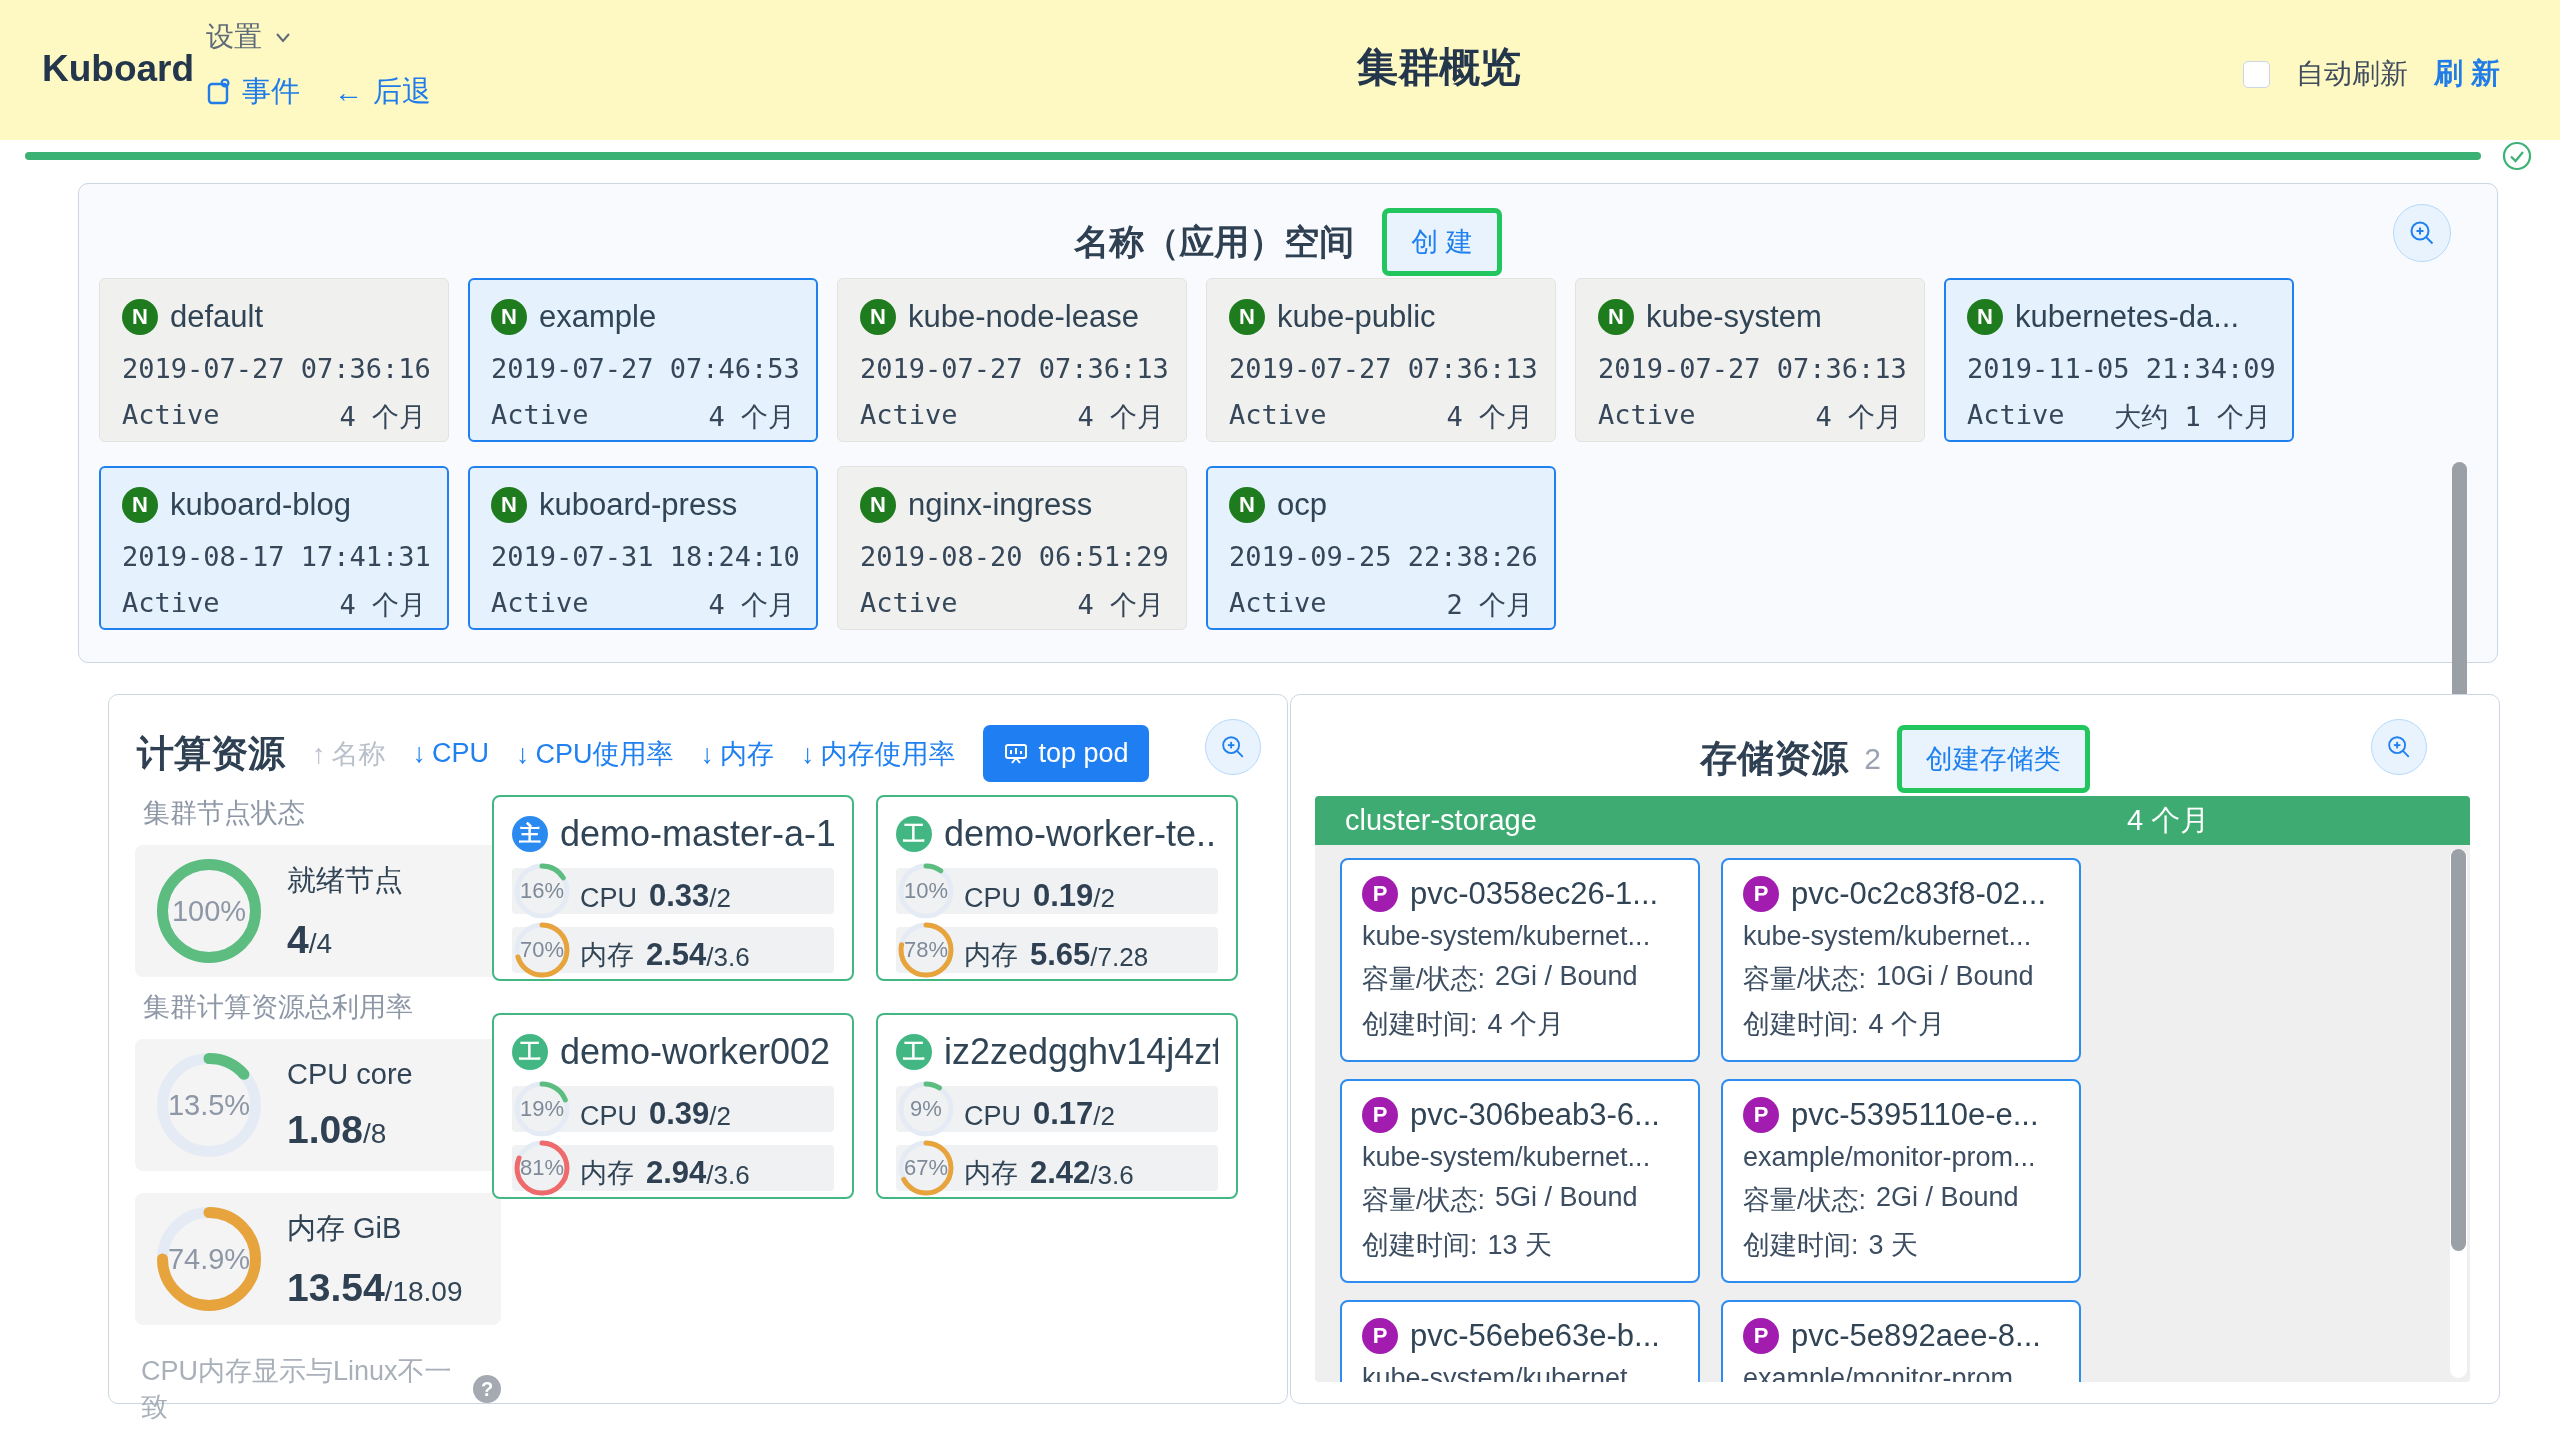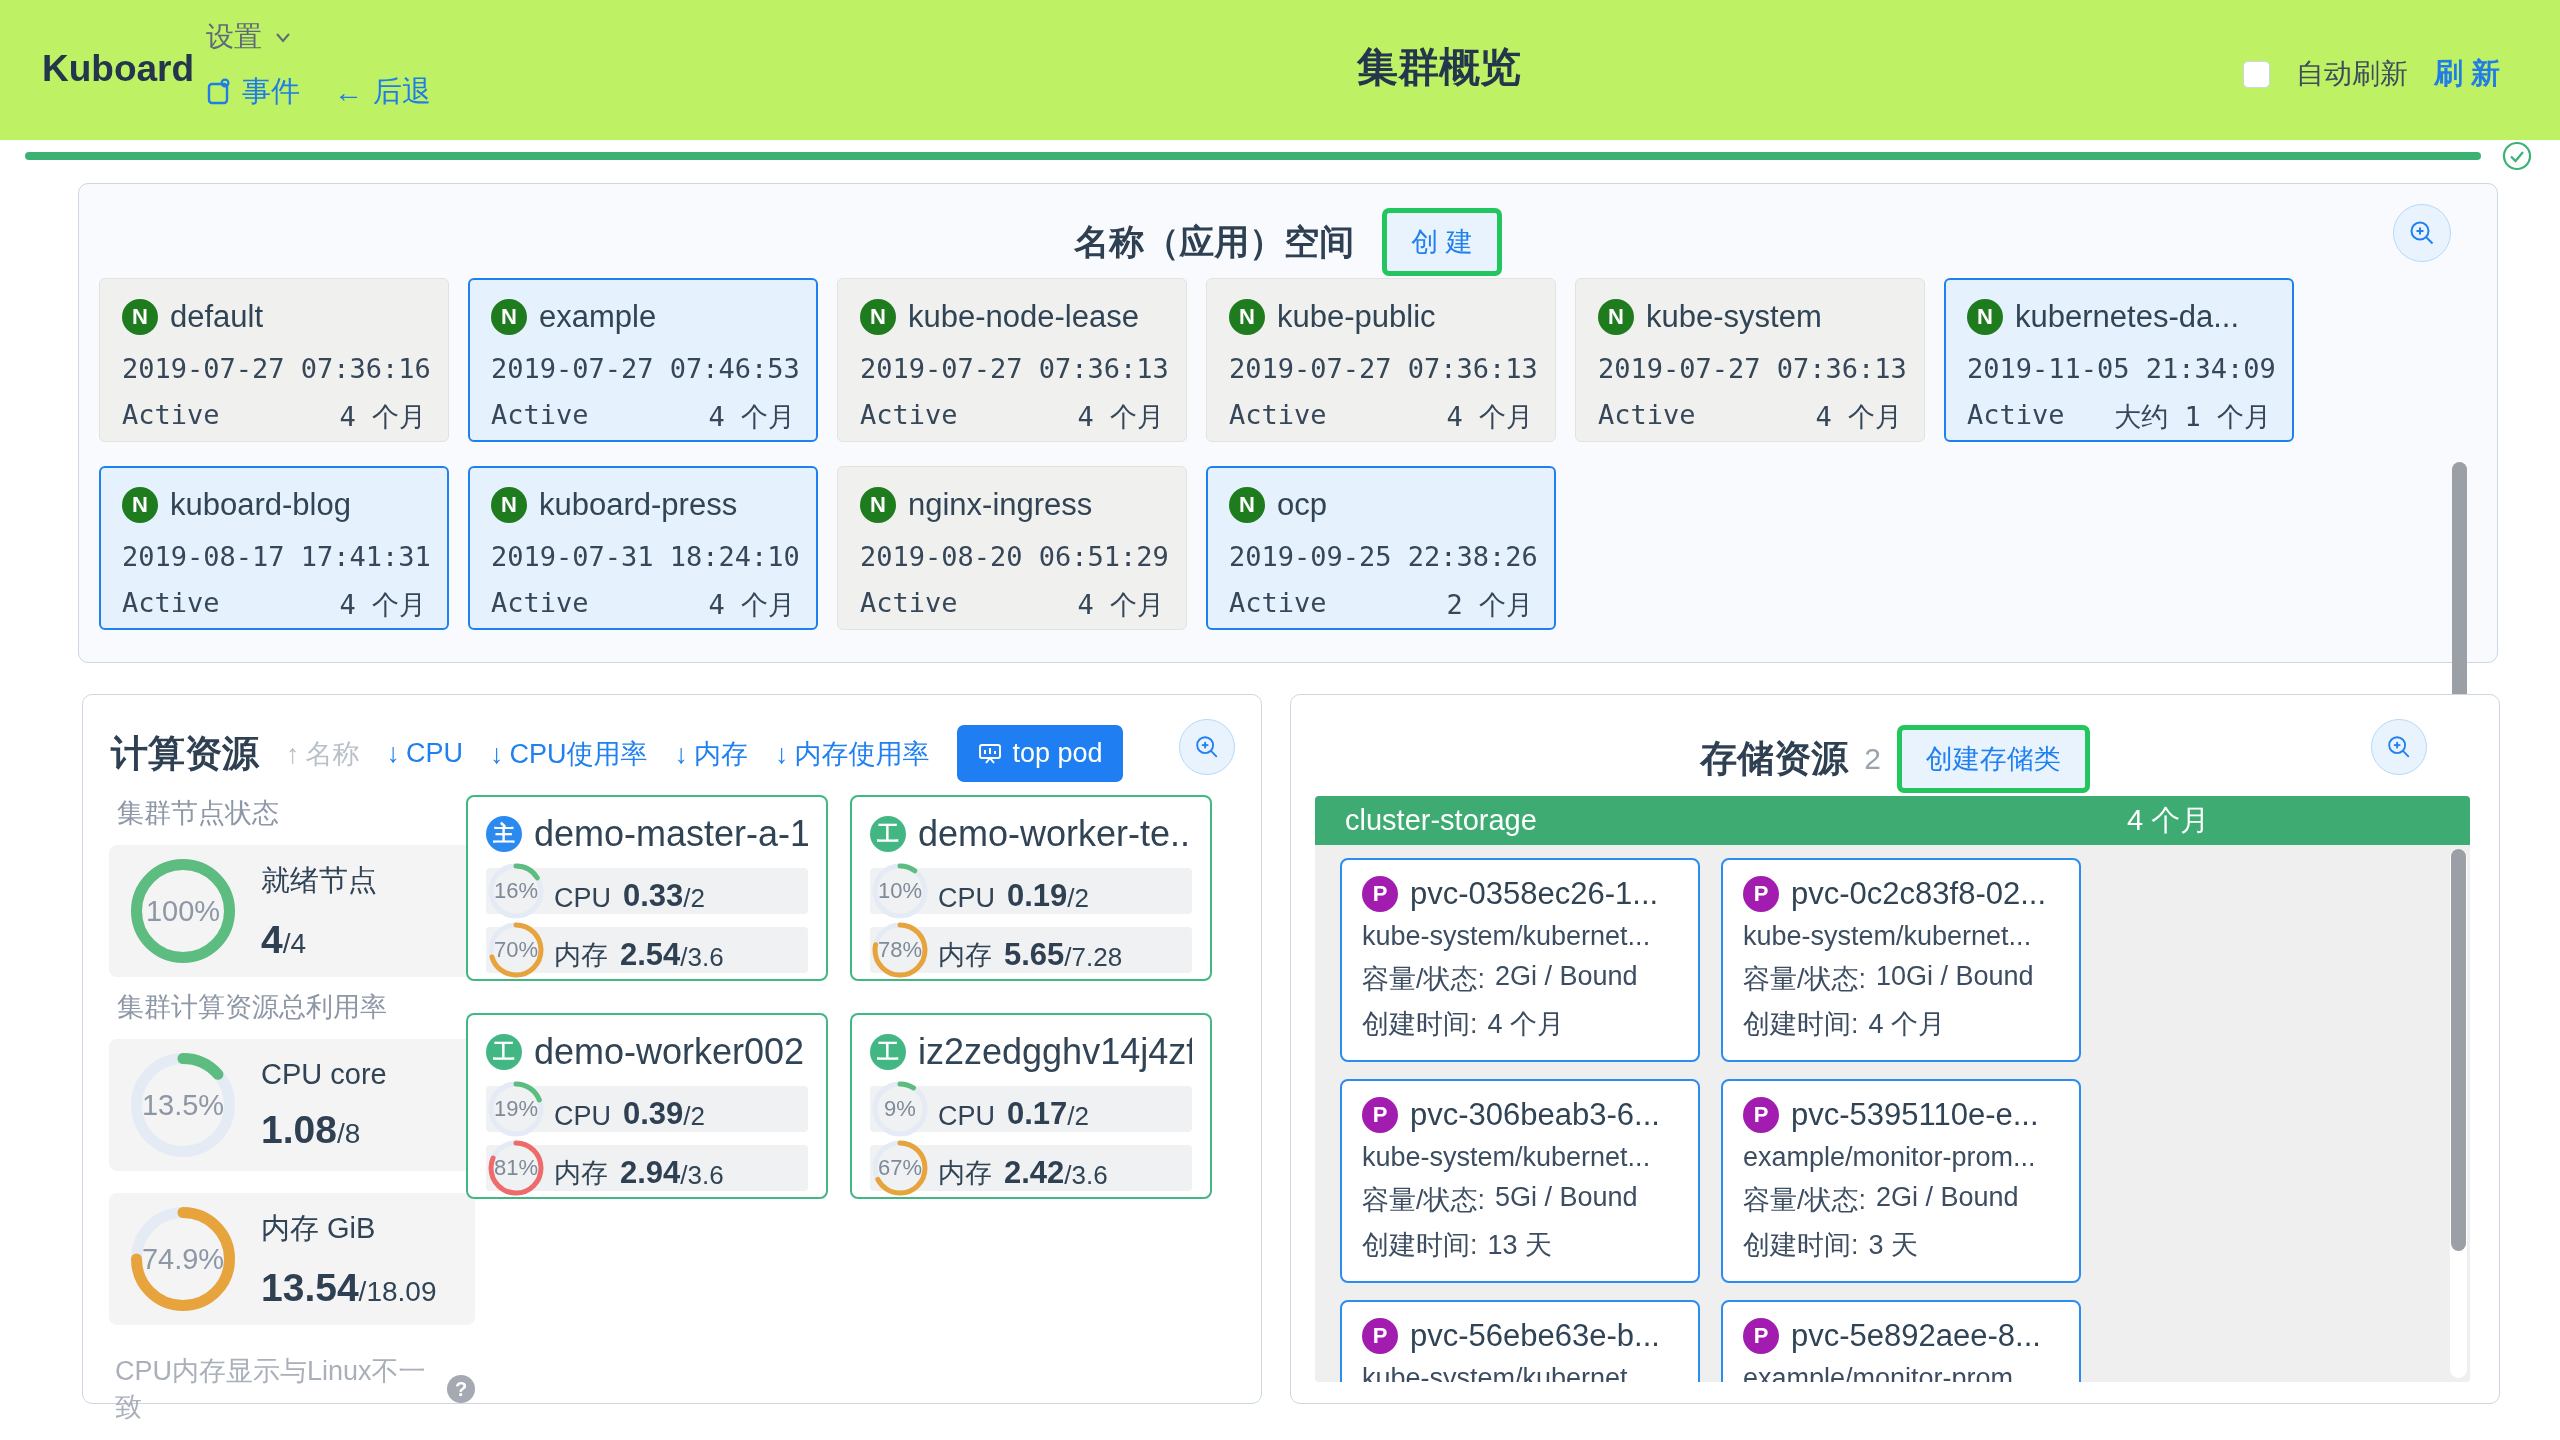--- a/index.html
+++ b/index.html
@@ -5,21 +5,21 @@
   * { box-sizing: border-box; }
   html,body { margin:0; padding:0; }
   body {
     width:2560px; height:1440px; position:relative; overflow:hidden;
     background:#ffffff; color:#304455;
     font-family:"Liberation Sans", sans-serif;
   }
   .mono { font-family:"DejaVu Sans Mono", monospace; }
 
   
-  .header { position:absolute; left:0; top:0; width:2560px; height:140px; background:#bef264; }
+  .header { position:absolute; left:0; top:0; width:2560px; height:140px; background:#fef9c3; }
   .logo { position:absolute; left:42px; top:48px; font-size:37px; font-weight:bold; color:#24364b; }
   .hdr-nav { position:absolute; left:206px; top:18px; }
   .settings-row { display:flex; align-items:center; gap:10px; font-size:28px; color:#5e6a78; cursor:pointer; }
   .links-row { margin-top:16px; display:flex; align-items:center; gap:34px; font-size:29px; color:#1f7ce8; }
   .hlink { display:flex; align-items:center; gap:10px; cursor:pointer; }
   .hdr-title { position:absolute; left:1357px; top:40px; font-size:41px; font-weight:bold; color:#24364b; }
   .hdr-right { position:absolute; right:60px; top:54px; display:flex; align-items:center; gap:26px; }
   .checkbox { width:27px; height:27px; background:#fff; border:1px solid #ccd6e2; border-radius:5px; }
   .auto-refresh-label { font-size:28px; color:#3e4c5c; }
   .refresh-link { font-size:29px; color:#1f7ce8; font-weight:bold; }
@@ -50,21 +50,21 @@
     display:flex; align-items:center; justify-content:center; flex:none; }
   .badge-n { background:#1e7b1e; }
   .badge-master { background:#2b8af0; }
   .badge-worker { background:#43b783; }
   .badge-p { background:#a21caf; }
   .ns-name { font-size:31px; font-weight:500; color:#304455; white-space:nowrap; overflow:hidden; }
   .ns-date { margin-top:18px; font-size:27px; color:#36475a; white-space:nowrap; }
   .ns-status { margin-top:15px; display:flex; justify-content:space-between; font-size:27px; color:#36475a; }
 
   
-  #compute-panel { left:82px; top:694px; width:1180px; height:710px; }
+  #compute-panel { left:108px; top:694px; width:1180px; height:710px; }
   .compute-header { position:absolute; left:28px; top:30px; display:flex; align-items:center; }
   .panel-title { font-size:37px; font-weight:bold; color:#2e4052; }
   .sort-item { display:flex; align-items:baseline; gap:6px; font-size:27px; color:#2080f0; margin-left:27px; cursor:pointer; white-space:nowrap; }
   .sort-item.inactive { color:#b9c0ca; }
   .btn-primary { margin-left:27px; background:#1f7ff2; color:#fff; font-size:27px; border:none;
     border-radius:7px; padding:13px 20px; display:flex; align-items:center; gap:10px; cursor:pointer; white-space:nowrap; }
   .compute-zoom { right:26px; top:24px; width:56px; height:56px; }
 
   .left-col { position:absolute; left:26px; top:88px; width:366px; }
   .col-label { font-size:27px; color:#8d97a6; margin:12px 0 14px 8px; display:flex; align-items:center; gap:8px; }

